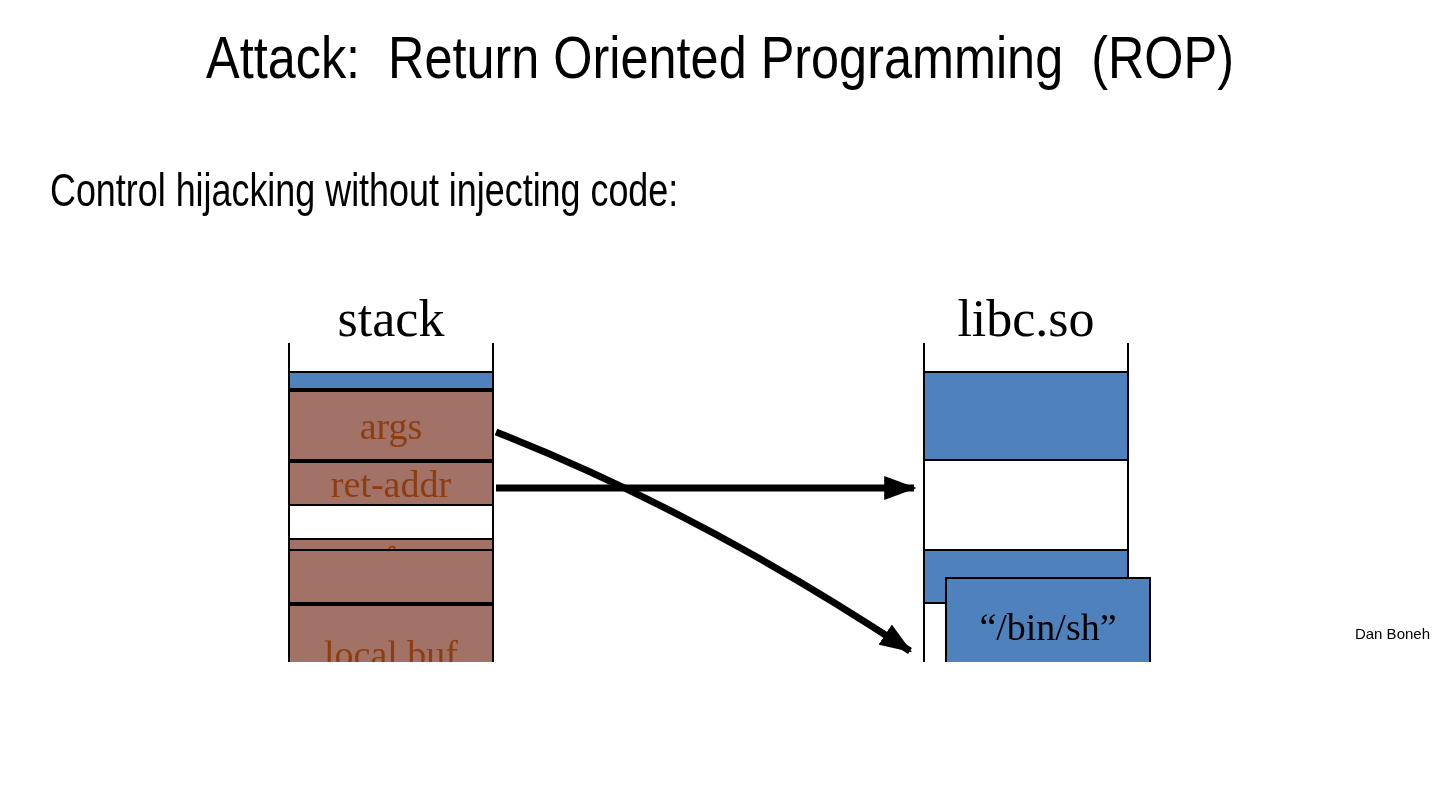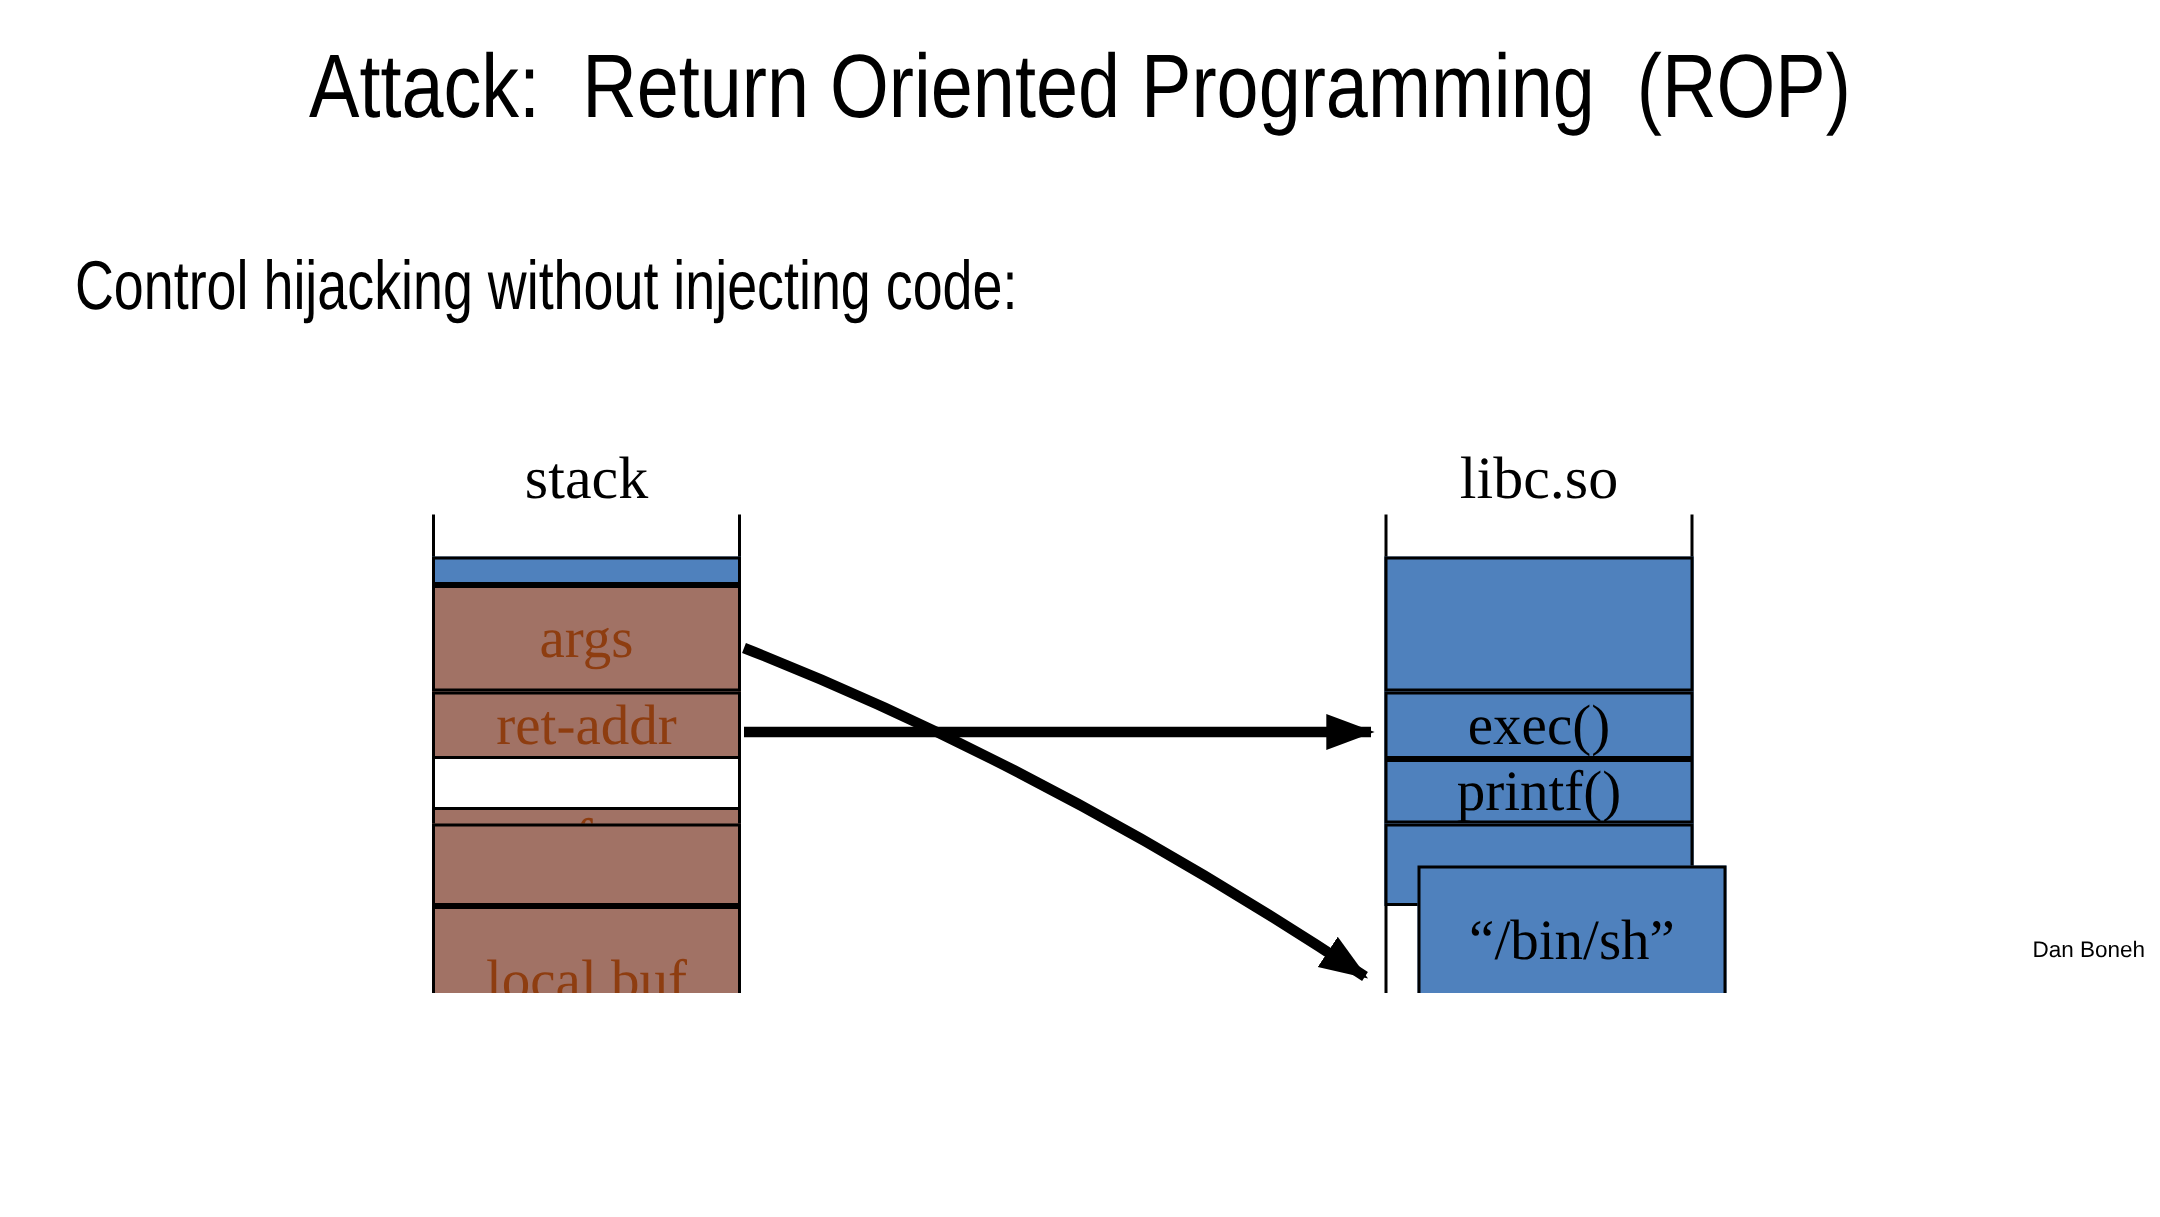--- a/index.html
+++ b/index.html
@@ -26,21 +26,21 @@
     font-size:46px;font-weight:400;line-height:1.2;
     transform:scaleX(.78);
     transform-origin:0 50%;
     margin:0;
   }
   
   .diagram{position:absolute;inset:0;}
   .col-label{
     position:absolute;top:294px;height:50px;
     font-family:"Liberation Serif",serif;
-    font-size:40px;line-height:50px;
+    font-size:52px;line-height:50px;
     text-align:center;
   }
   .col-label.stack{left:288px;width:206px;}
   .col-label.libc{left:923px;width:206px;}
   .guide{
     position:absolute;top:343px;height:397px;width:2px;
     background:#000;
   }
   .cell{
     position:absolute;
@@ -93,22 +93,20 @@
     <div class="guide" style="left:1127px"></div>
 
     <div class="cell stack-x strip" style="background-color: rgb(79, 129, 189);"></div>
     <div class="cell stack-x r-args" style="background-color: rgb(161, 114, 101); color: rgb(142, 61, 16);">args</div>
     <div class="cell stack-x r-ret" style="background-color: rgb(161, 114, 101); color: rgb(142, 61, 16);">ret-addr</div>
     <div class="cell stack-x r-sfp" style="background-color: rgb(161, 114, 101); color: rgb(142, 61, 16);">sfp</div>
     <div class="cell stack-x r-gap" style="background-color: rgb(161, 114, 101); color: rgb(142, 61, 16);"></div>
     <div class="cell stack-x r-buf" style="background-color: rgb(161, 114, 101); color: rgb(142, 61, 16);">local buf</div>
 
     <div class="cell libc-x l-top" style="background-color: rgb(79, 129, 189); color: rgb(0, 0, 0);"></div>
-    <div class="cell libc-x l-exec" style="background-color: rgb(79, 129, 189); color: rgb(0, 0, 0);">exec()</div>
-    <div class="cell libc-x l-printf" style="background-color: rgb(79, 129, 189); color: rgb(0, 0, 0);">printf()</div>
     <div class="cell libc-x l-gap" style="background-color: rgb(79, 129, 189); color: rgb(0, 0, 0);"></div>
     <div class="cell libc-x l-binsh" style="background-color: rgb(79, 129, 189); color: rgb(0, 0, 0);">“/bin/sh”</div>
 
     <svg class="arrows" width="1440" height="811" viewBox="0 0 1440 811">
       <defs>
         <marker id="ah" viewBox="0 0 4 3" markerWidth="4.6" markerHeight="3.6" refX="3.7" refY="1.5" orient="auto" markerUnits="strokeWidth">
           <path d="M0,0 L4,1.5 L0,3 Z" fill="#000"></path>
         </marker>
       </defs>
       <line class="arrow" x1="496" y1="488" x2="914" y2="488" marker-end="url(#ah)"></line>

